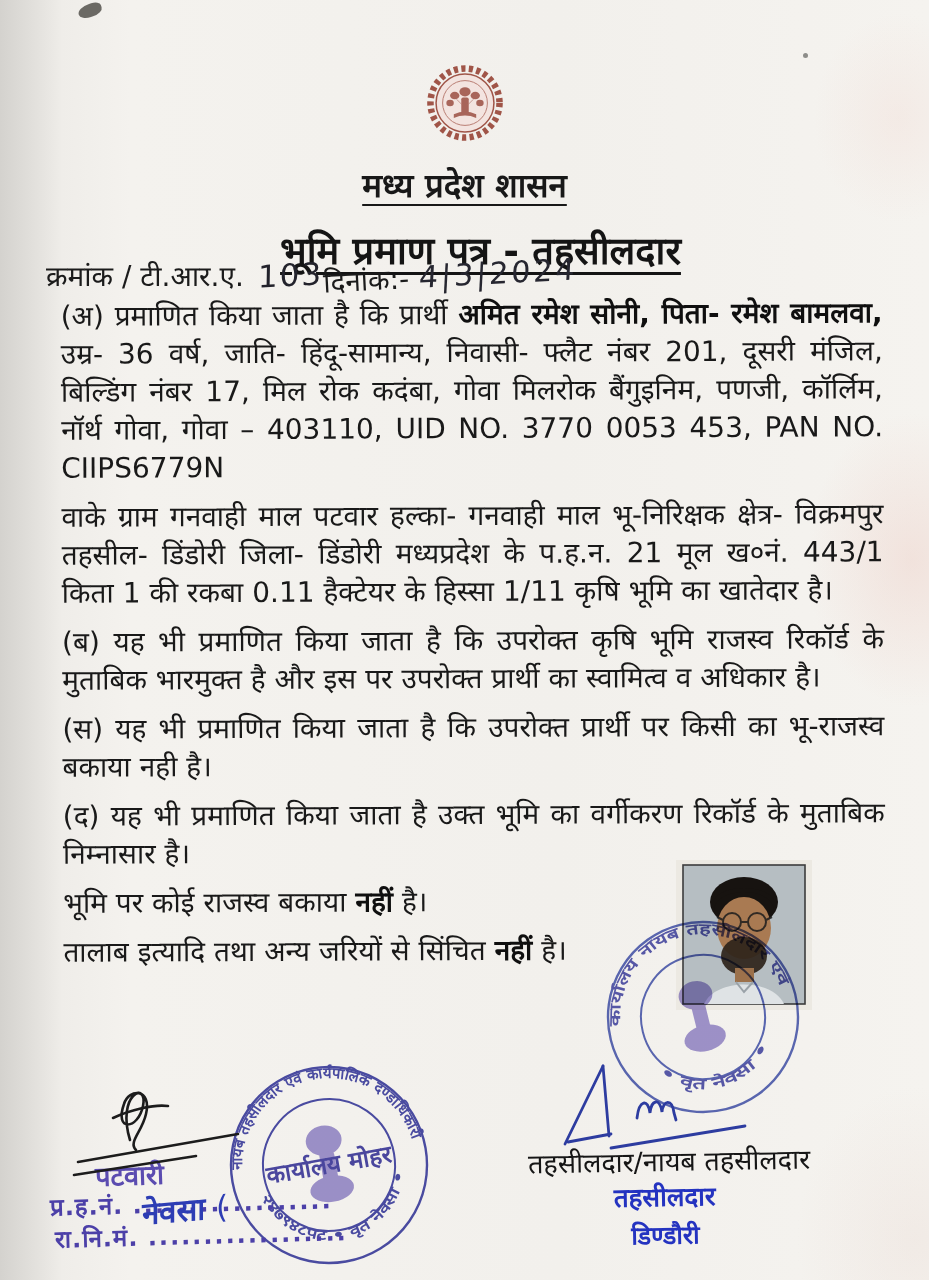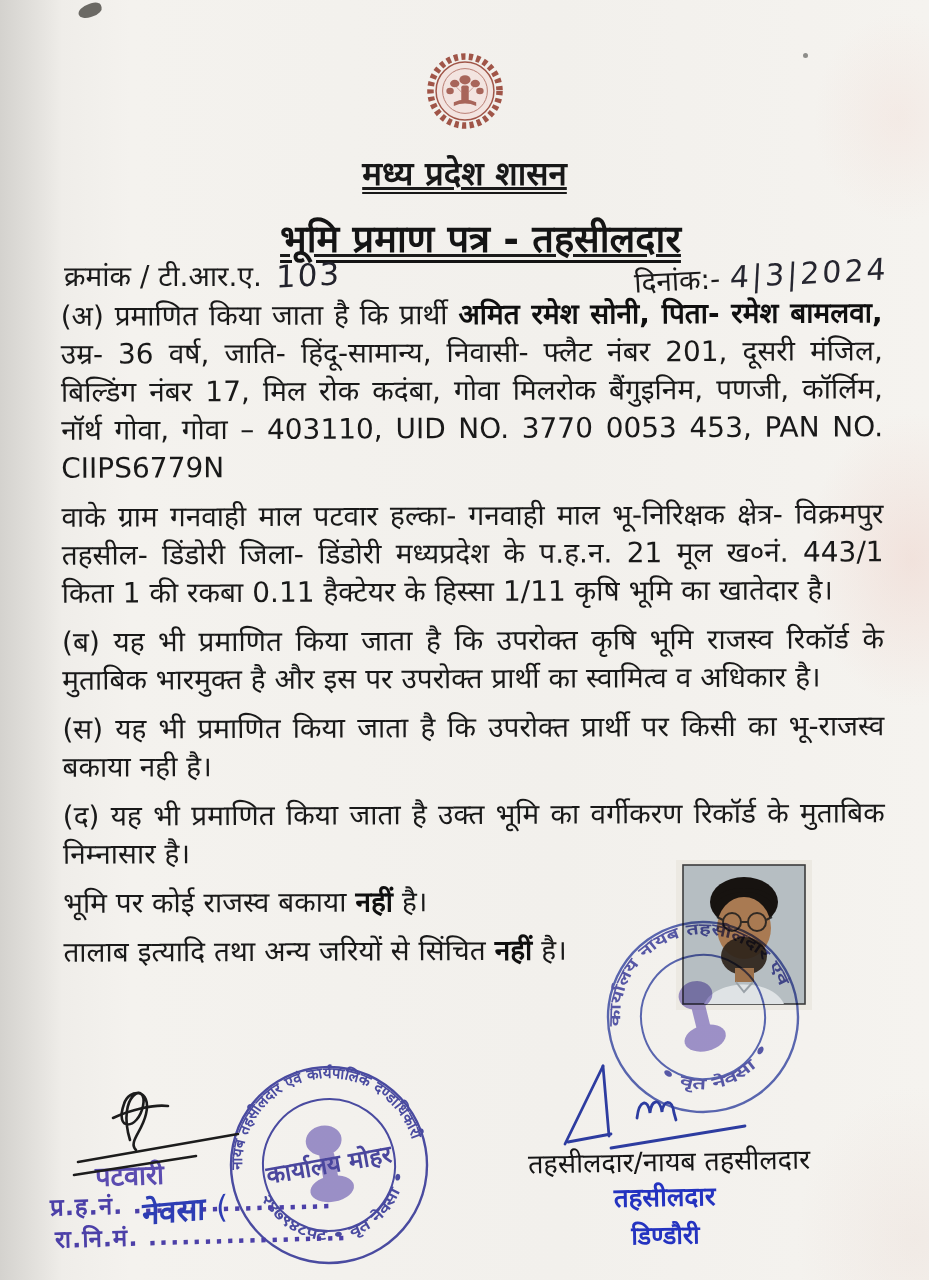--- a/index.html
+++ b/index.html
@@ -9,28 +9,28 @@
     background:
       radial-gradient(ellipse 150px 210px at 912px 560px, rgba(235,199,190,.38), transparent 70%),
       radial-gradient(ellipse 120px 150px at 898px 118px, rgba(240,216,209,.32), transparent 70%),
       radial-gradient(ellipse 170px 220px at 915px 1240px, rgba(228,208,200,.25), transparent 70%),
       linear-gradient(90deg,#d4d2ce 0px,#e3e1dd 36px,#efede9 62px,#f4f2ee 130px,#f2f0ec 60%,#f5f3ef 100%);
   }
   .corner-mark{position:absolute;left:78px;top:4px;width:24px;height:13px;border-radius:60% 40% 50% 50%;
     background:#54514c;transform:rotate(-18deg);opacity:.85;}
   .speck{position:absolute;left:803px;top:53px;width:5px;height:5px;border-radius:50%;background:#8d8d89;}
   
-  .header{position:absolute;left:0;top:48px;width:100%;text-align:center;text-decoration:underline;}
+  .header{position:absolute;left:0;top:60px;width:100%;text-align:center;}
   .emblem{display:inline-block;width:84px;height:86px;}
   .title1{margin-top:12px;font-size:33px;font-weight:bold;color:#181818;
     text-decoration:underline;text-decoration-thickness:2px;text-underline-offset:7px;}
   .title2{margin-top:16px;font-size:38px;font-weight:bold;color:#141414;
     text-decoration:underline;text-decoration-thickness:2.5px;text-underline-offset:8px;margin-left:32px;}
   
-  .refline{position:absolute;left:64px;right:40px;top:256px;display:flex;justify-content:space-between;align-items:flex-start;font-size:28px;}
+  .refline{position:absolute;left:46px;right:40px;top:256px;display:flex;align-items:flex-start;font-size:28px;}
   .serial{display:flex;gap:14px;align-items:baseline;}
   .hand{font-weight:500;color:#23232c;letter-spacing:2px;transform:rotate(-3deg) skewX(-4deg);display:inline-block;font-size:31px;}
   .date-group{display:flex;gap:10px;align-items:baseline;transform:rotate(-3deg);}
   .hand-date{font-weight:500;color:#262630;letter-spacing:3px;transform:skewX(-6deg);display:inline-block;font-size:30px;}
   
   .doc-text{position:absolute;left:62px;width:822px;top:296px;transform:rotate(-.25deg);}
   .para{margin:0 0 11px 0;font-size:28px;line-height:38px;text-align:justify;color:#191919;}
   .para .b{font-weight:bold;color:#0f0f0f;}
   
   .photo{position:absolute;left:676px;top:860px;width:136px;height:150px;z-index:1;}

